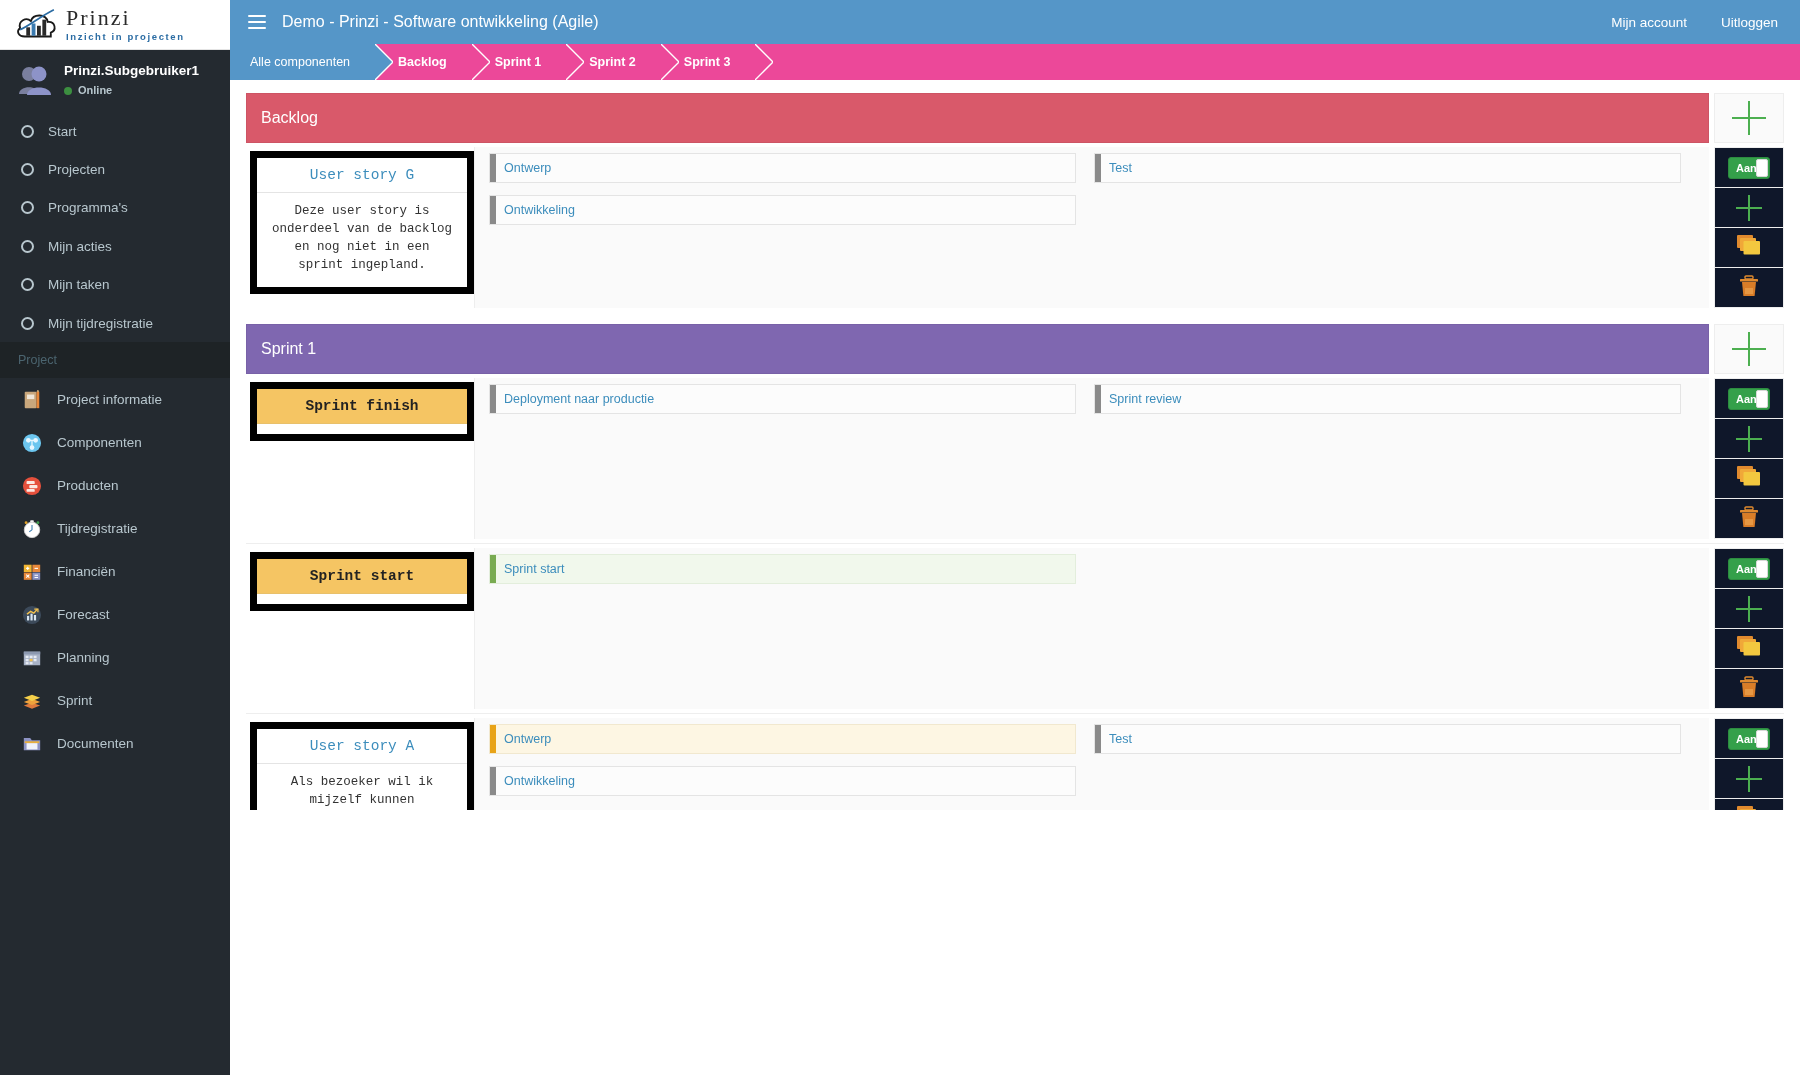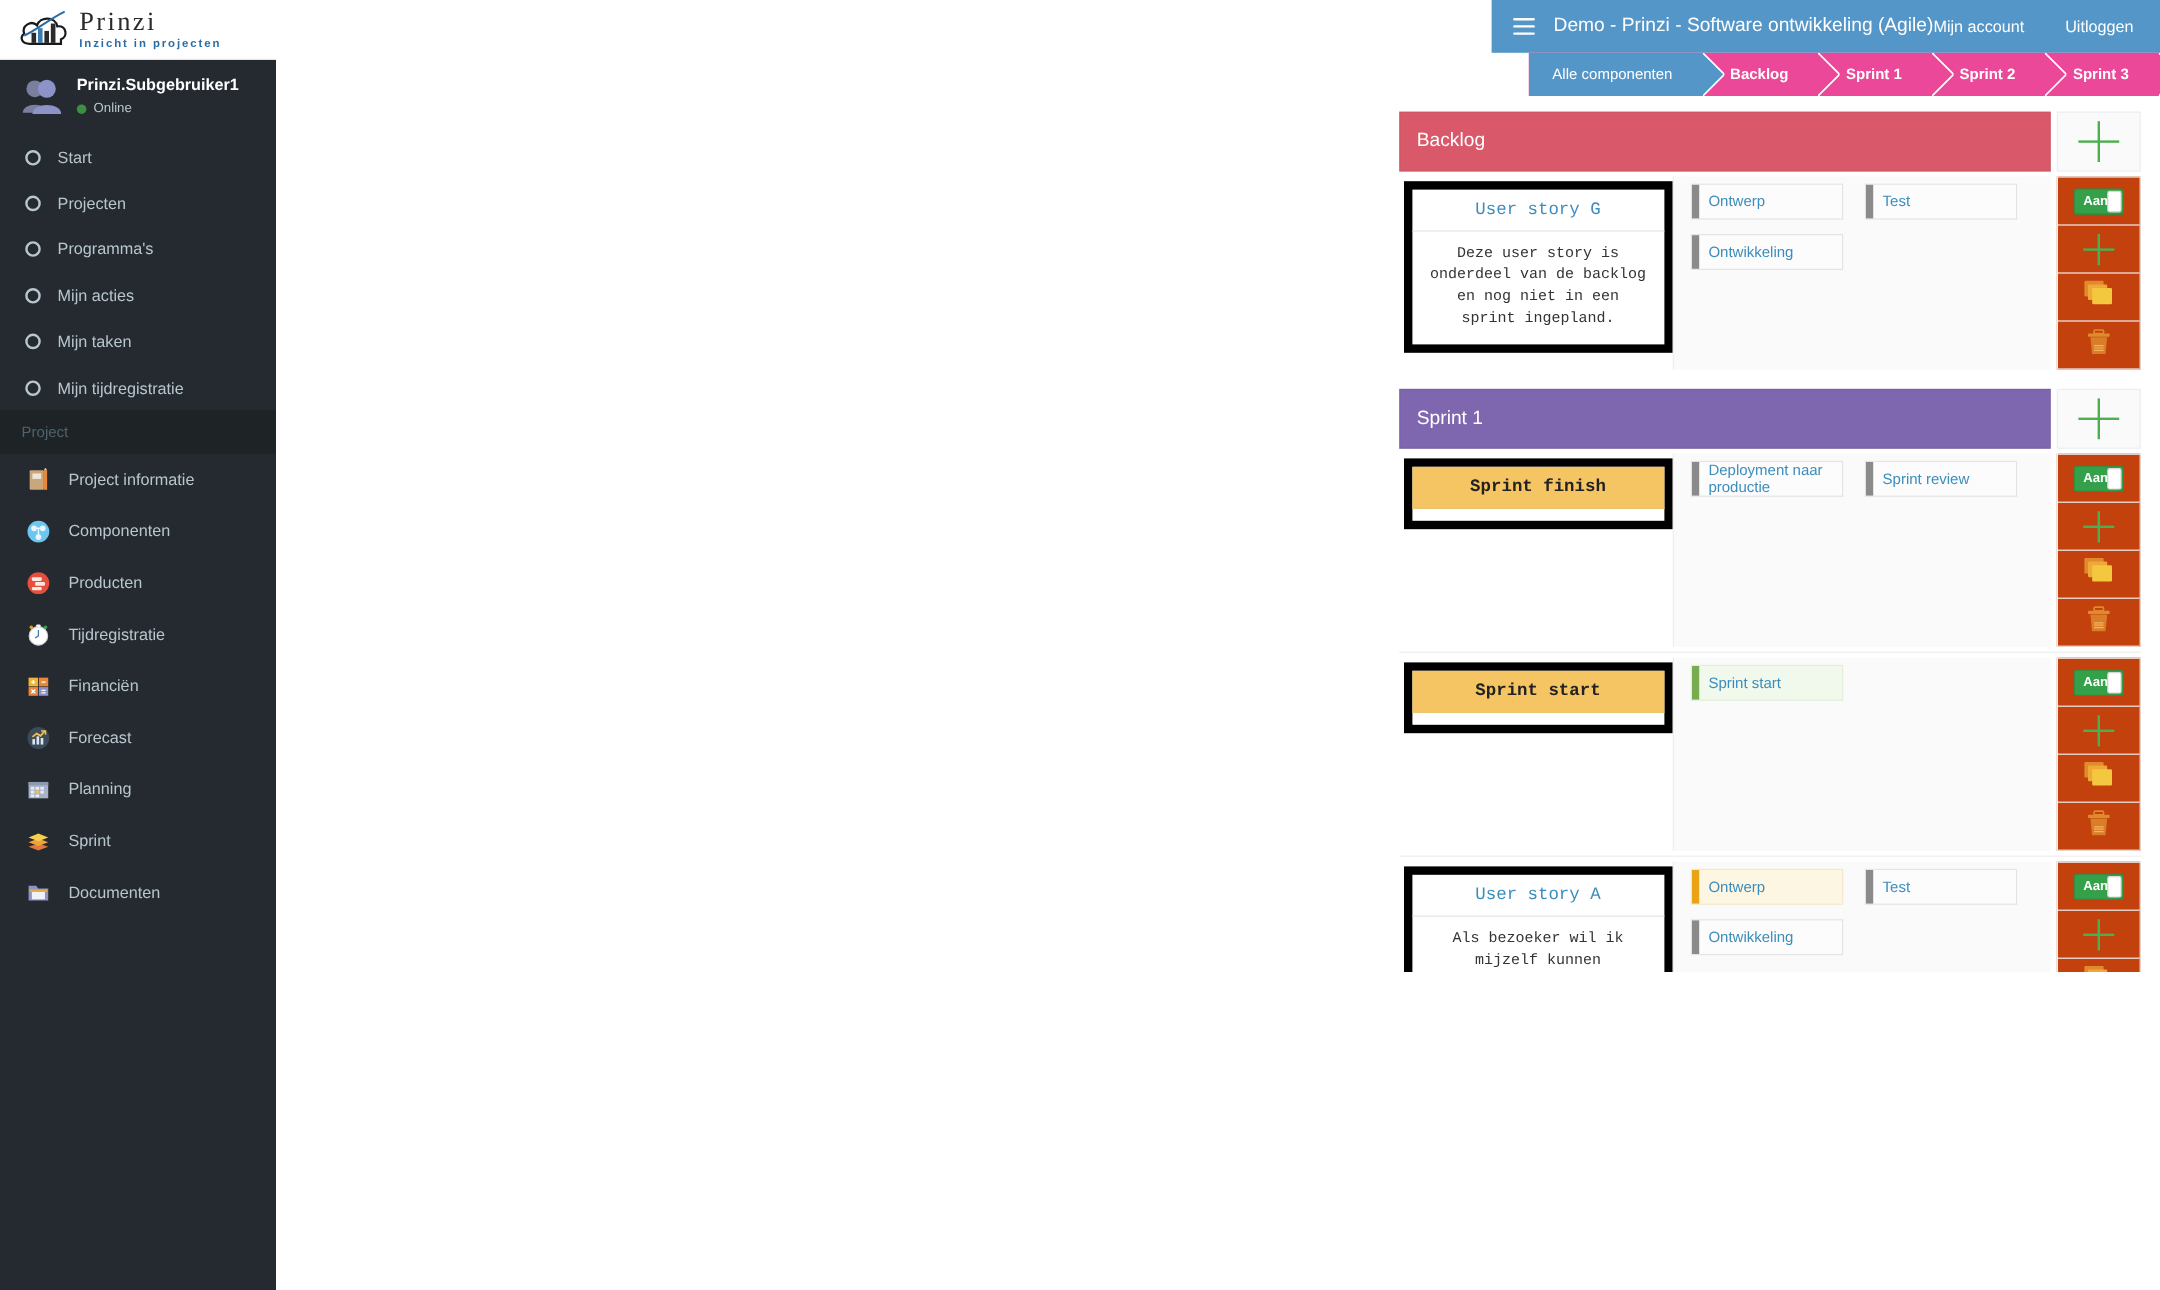--- a/index.html
+++ b/index.html
@@ -37,21 +37,21 @@
     display: flex; align-items: center; gap: 12px;
     padding: 12px 14px 14px 18px; height: 62px;
   }
   .avatar {
     width: 34px; height: 34px; flex: 0 0 34px;
     position: relative;
   }
   .user-meta { line-height: 1.35; }
   .user-name { font-size: 13.5px; color: #ffffff; font-weight: bold; }
   .user-status {
-    font-size: 11px; color: #b8c7ce; font-weight: normal;
+    font-size: 11px; color: #b8c7ce; font-weight: bold;
     display: flex; align-items: center; gap: 6px; margin-top: 3px;
   }
   .dot-online {
     width: 8px; height: 8px; border-radius: 50%;
     background: #3c8f40; display: inline-block;
   }
 
   .nav-header {
     background: #1e2326; color: #4b646f;
     font-size: 12.5px; padding: 11px 18px; font-weight: normal;
@@ -69,21 +69,21 @@
   }
   .nav-item .emo {
     width: 22px; height: 22px; flex: 0 0 22px;
     display: flex; align-items: center; justify-content: center;
   }
   .nav-item .lbl { white-space: nowrap; }
   .general-list .nav-item { height: 38.4px; }
   .project-list .nav-item { height: 43px; }
 
   
-  .main { flex: 1; height: 810px; display: flex; flex-direction: column; min-width: 0; align-items: flex-end; }
+  .main { flex: 1; height: 810px; display: flex; flex-direction: column; min-width: 0; }
   .topbar {
     height: 44px; background: #5596c8; color: #ffffff;
     display: flex; align-items: center; padding: 0 22px 0 18px;
     flex: 0 0 44px;
   }
   .burger {
     width: 18px; height: 14px; margin-right: 16px;
     display: flex; flex-direction: column; justify-content: space-between;
     cursor: pointer;
   }
@@ -172,21 +172,21 @@
   .task .tlabel { font-size: 12.5px; color: #3c8dbc; }
   .task.state-green { background: #f1f8ec; border-color: #e3eedc; }
   .task.state-green::before { background: #79ab51; }
   .task.state-orange { background: #fdf6e3; border-color: #f1e8cf; }
   .task.state-orange::before { background: #e8a317; }
 
   .actions-col {
     width: 70px; flex: 0 0 70px; margin-left: 5px;
     display: flex; flex-direction: column;
     border: 1px solid #eeeeee; border-bottom: none;
-    background: #c2410c;
+    background: #0f172a;
   }
   .action-cell {
     height: 40px; display: flex; align-items: center; justify-content: center;
     border-bottom: 1px solid #eeeeee; cursor: pointer;
   }
   .toggle {
     width: 42px; height: 22px; border-radius: 3px;
     background: #34a04a; border: 1px solid #2d8c40;
     display: flex; align-items: center; position: relative;
   }

